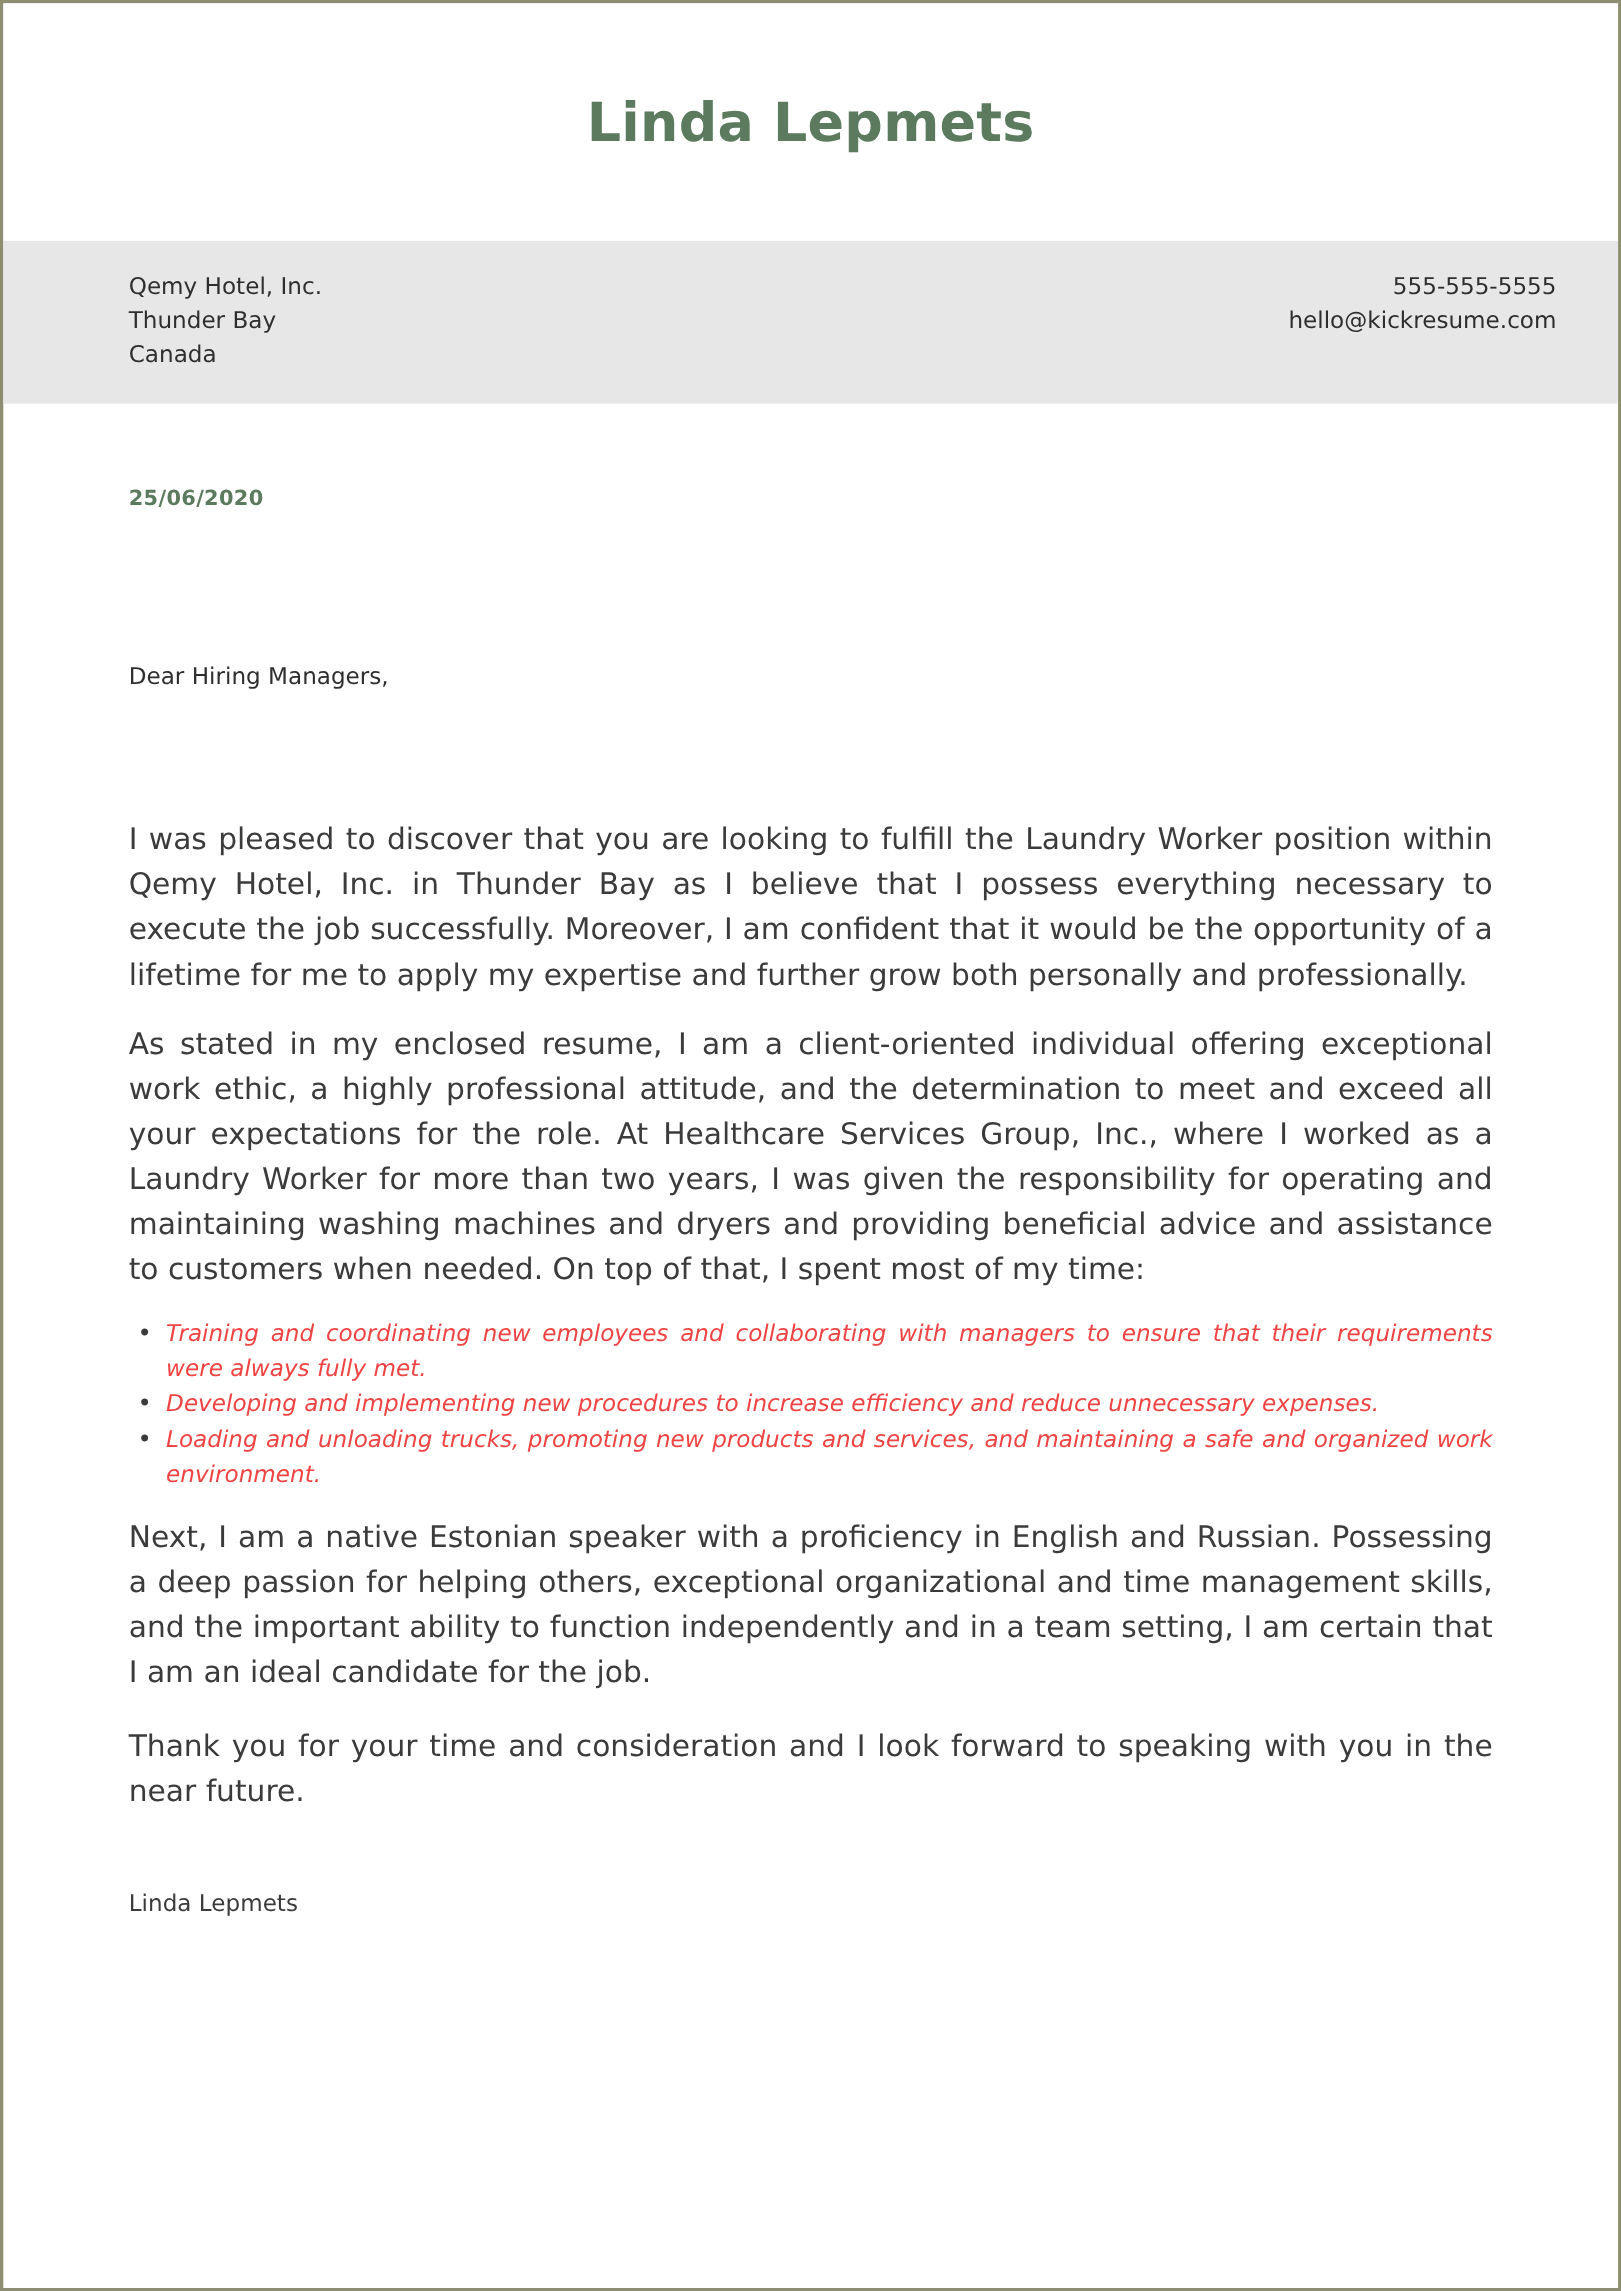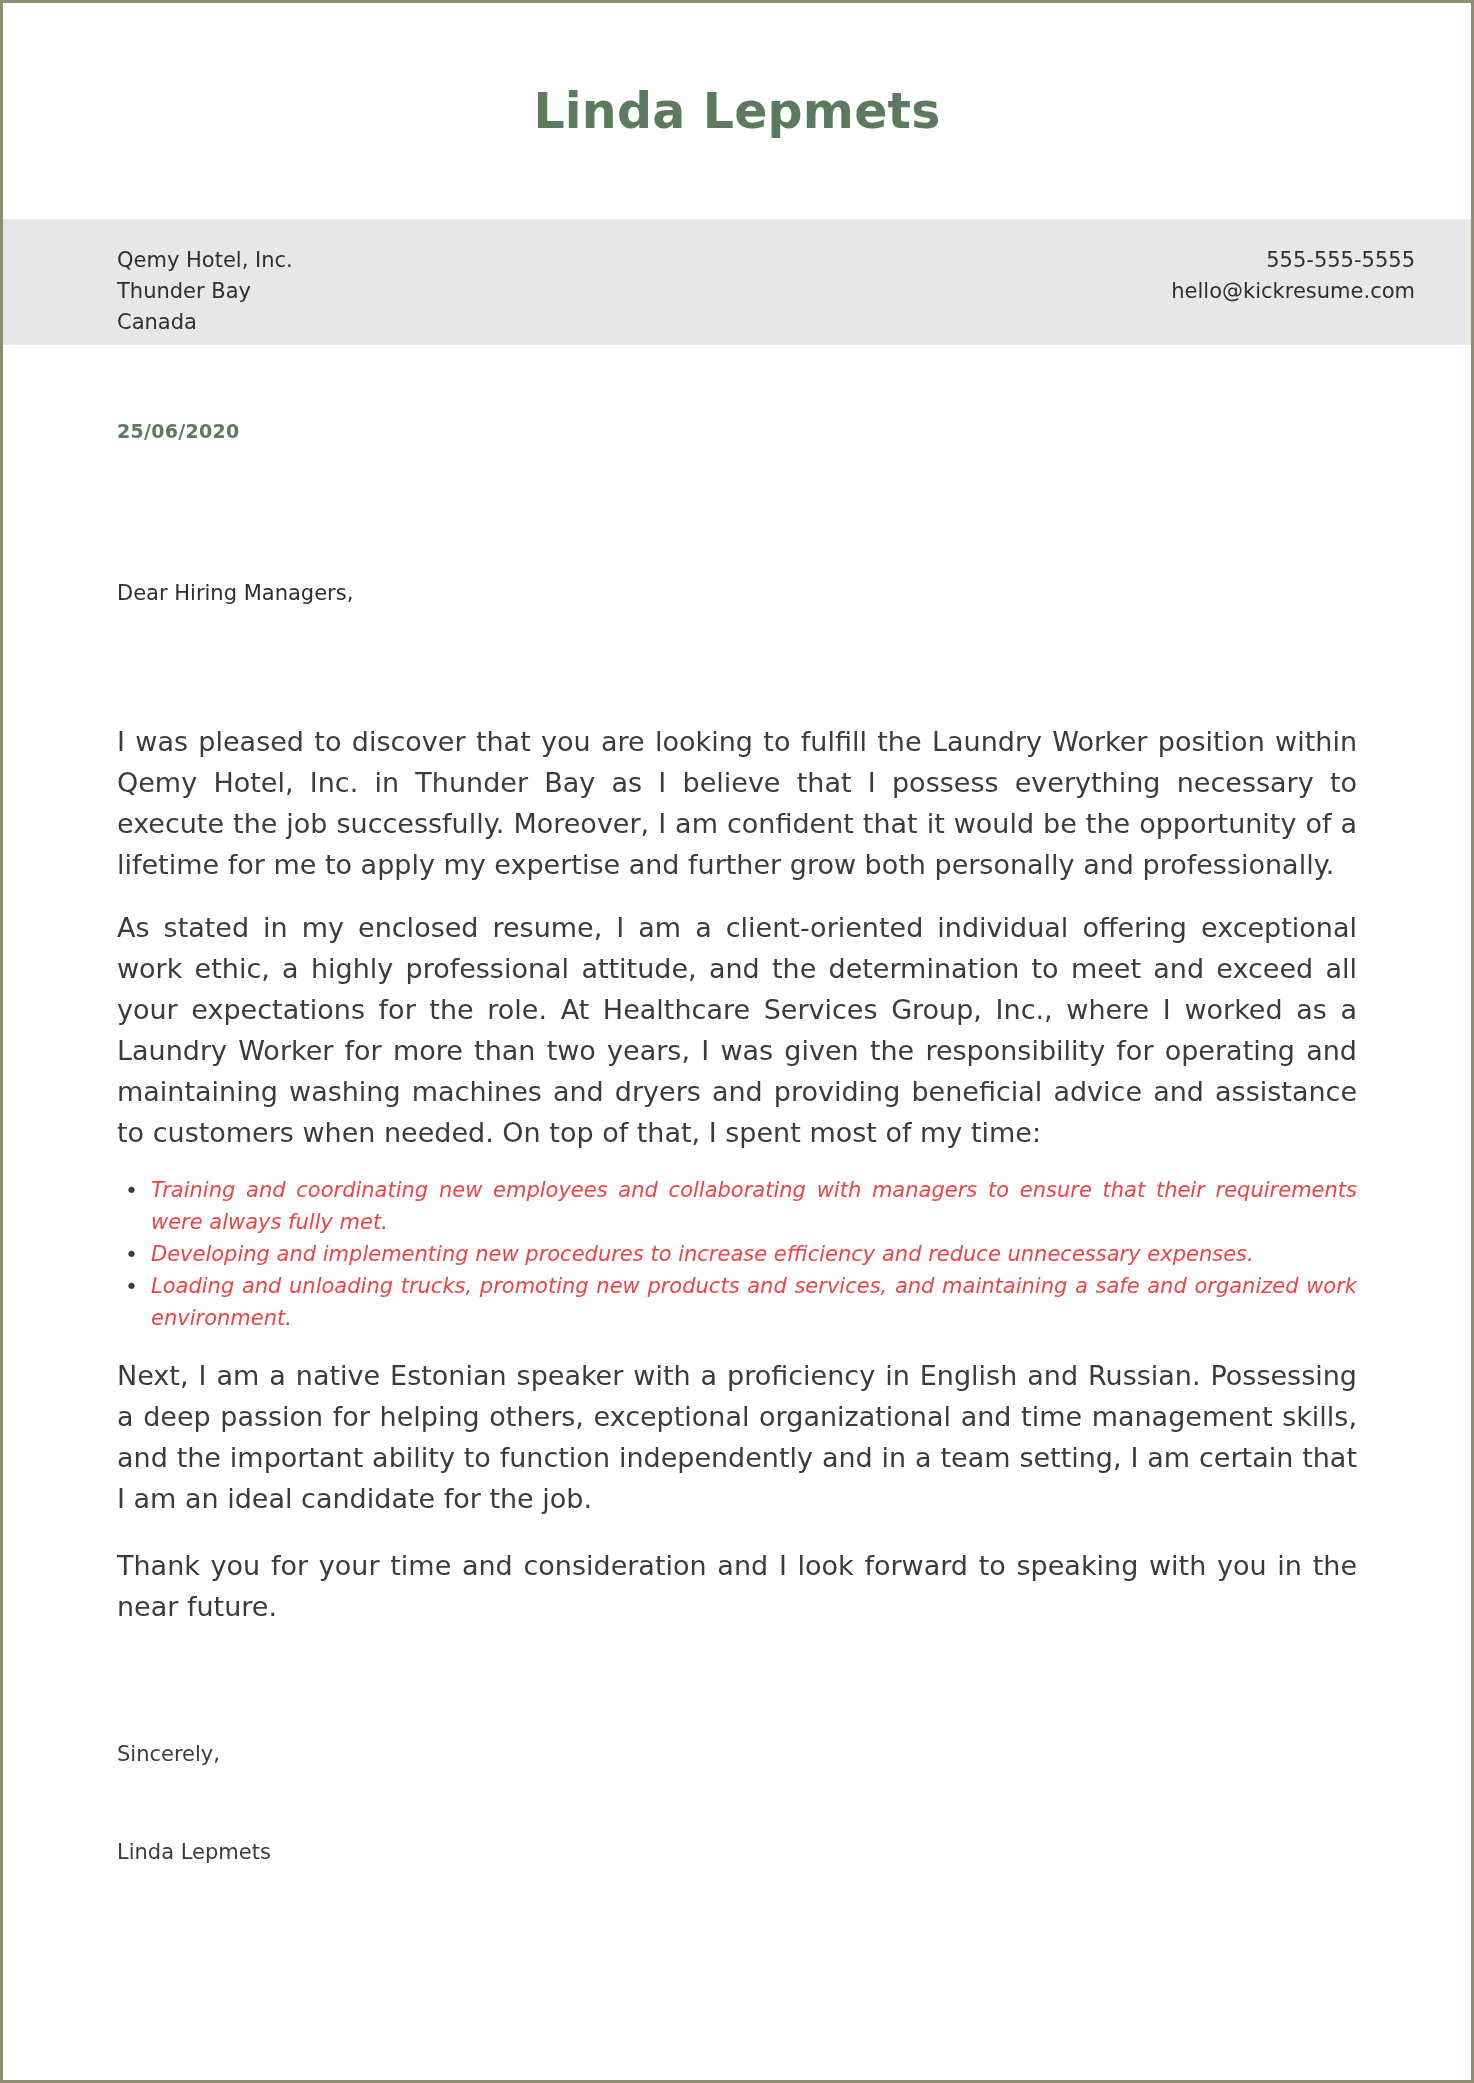--- a/index.html
+++ b/index.html
@@ -40,21 +40,21 @@
     letter-spacing: 0.2px;
     line-height: 1;
     margin: 0;
     padding: 0;
     text-align: center;
   }
 
   
   .contact-band {
     background: #e7e7e7;
-    height: 126px;
+    height: 148px;
     padding: 26px 56px 0 114px;
     display: flex;
     justify-content: space-between;
     align-items: flex-start;
   }
   .contact-col {
     font-size: 21px;
     line-height: 1.48;
     color: #2e2e2e;
     font-family: "DejaVu Sans", sans-serif;
@@ -176,18 +176,17 @@
     <ul class="duties">
       <li>Training and coordinating new employees and collaborating with managers to ensure that their requirements were always fully met.</li>
       <li>Developing and implementing new procedures to increase efficiency and reduce unnecessary expenses.</li>
       <li>Loading and unloading trucks, promoting new products and services, and maintaining a safe and organized work environment.</li>
     </ul>
 
     <p class="para">Next, I am a native Estonian speaker with a proficiency in English and Russian. Possessing a deep passion for helping others, exceptional organizational and time management skills, and the important ability to function independently and in a team setting, I am certain that I am an ideal candidate for the job.</p>
 
     <p class="para closing">Thank you for your time and consideration and I look forward to speaking with you in the near future.</p>
 
-    <div class="signoff">Sincerely,</div>
 
     <div class="signature-name">Linda Lepmets</div>
 
   </div>
 </div>
 
 </body></html>

